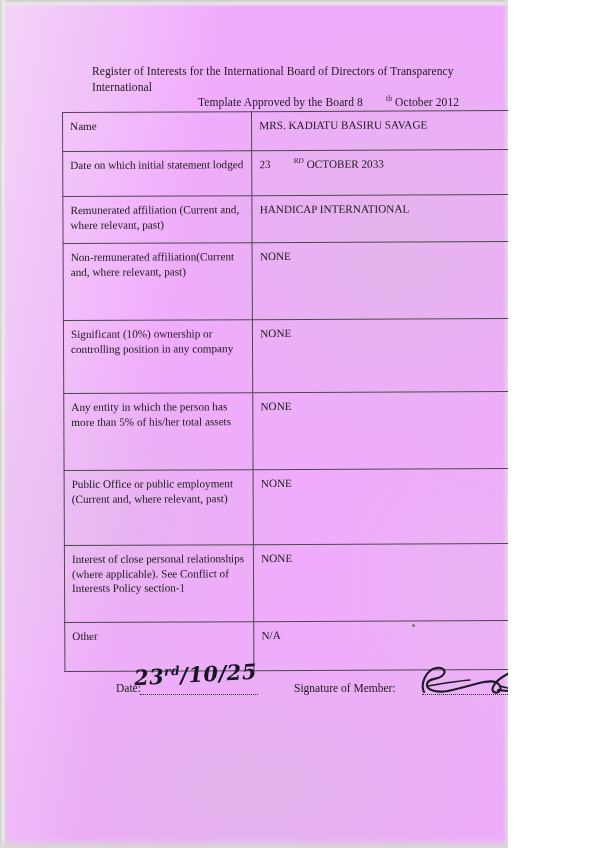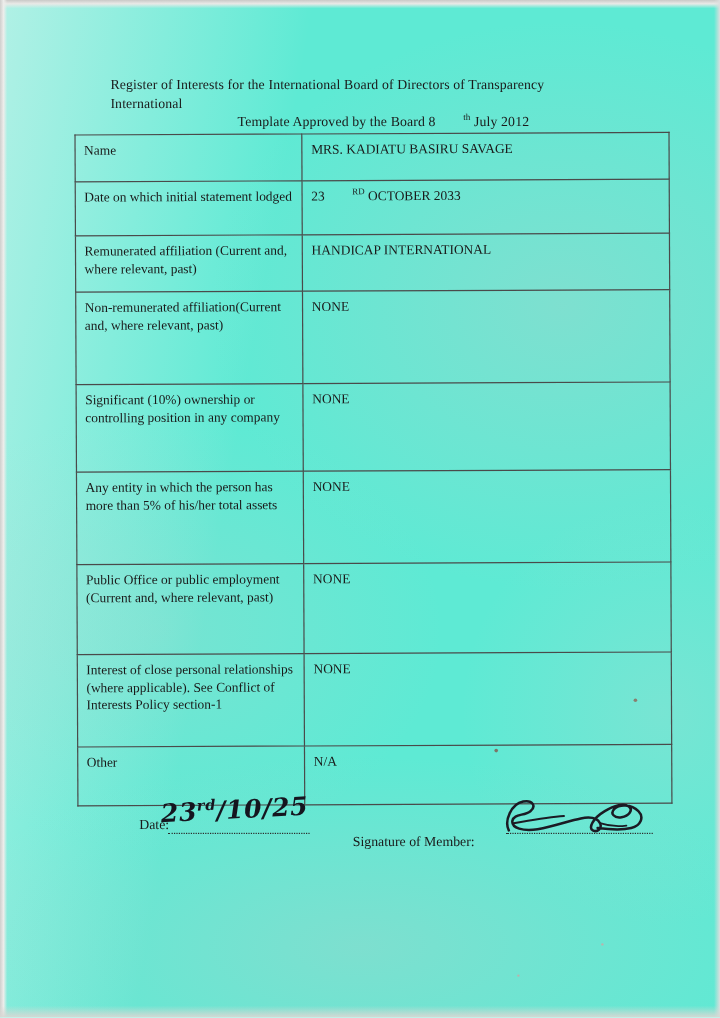--- a/index.html
+++ b/index.html
@@ -2,23 +2,23 @@
 <html><head>
 <meta charset="utf-8">
 <style>
   html, body {
     margin: 0;
     padding: 0;
     background: #ffffff;
   }
   .page {
     position: relative;
-    width: 600px;
+    width: 508px;
     height: 848px;
-    background: #5eead4;
+    background: #f0abfc;
     overflow: hidden;
     font-family: "Liberation Serif", serif;
     color: #1a1a1a;
   }
   
   .scan-shade {
     position: absolute;
     inset: 0;
     pointer-events: none;
     background:
@@ -145,21 +145,21 @@
     white-space: nowrap;
   }
   .date-hand .ord {
     font-size: 0.58em;
     vertical-align: super;
     line-height: 0;
   }
   .sig-label {
     position: absolute;
     left: 190px;
-    top: 20px;
+    top: 6px;
     white-space: nowrap;
   }
   .sig-dots {
     position: absolute;
     left: 318px;
     top: 18px;
     width: 122px;
     border-bottom: 1.5px dotted #2b2b2b;
   }
   .sig-mark {
@@ -194,21 +194,21 @@
   <div class="speck" style="left:431px;top:812px;width:2px;height:2px;"></div>
   <div class="speck" style="left:528px;top:582px;width:3px;height:3px;background:#8a7f6f;"></div>
   <div class="speck" style="left:412px;top:624px;width:3px;height:3px;background:#7d7567;"></div>
 
   <div class="doc-title">
     <span>Register of Interests for the International Board of Directors of Transparency</span>
     <span>International</span>
   </div>
 
   <div class="template-line">
-    <span>Template Approved by the Board 8</span><sup>th</sup><span> July 2012</span>
+    <span>Template Approved by the Board 8</span><sup>th</sup><span> October 2012</span>
   </div>
 
   <table class="reg-table">
     <tbody>
       <tr>
         <td class="label-col" style="height:28px;">Name</td>
         <td class="value-col">MRS. KADIATU BASIRU SAVAGE</td>
       </tr>
       <tr>
         <td class="label-col" style="height:34px;">Date on which initial statement lodged</td>

